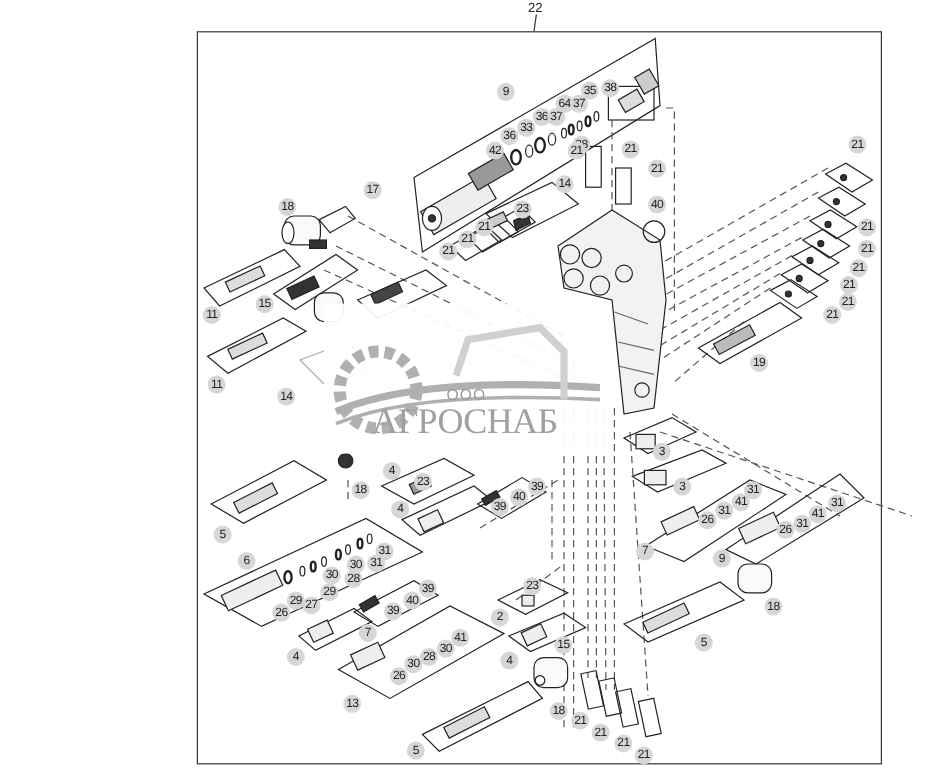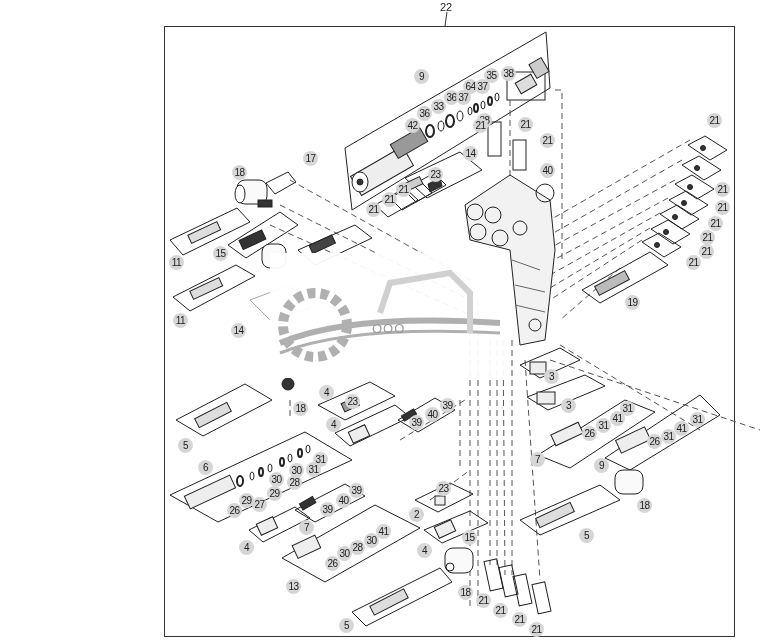--- a/index.html
+++ b/index.html
@@ -214,20 +214,21 @@
     <svg width="240" height="125" style="position:absolute;left:0;top:0;">
       <g fill="none" stroke="#b0b0b0">
         <circle cx="45" cy="72" r="32" stroke-width="10" stroke-dasharray="8,5"></circle>
         <path d="M 10,90 Q 80,60 230,70" stroke-width="6"></path>
         <path d="M 10,100 Q 80,72 230,80" stroke-width="3"></path>
         <path d="M 110,60 L 120,30 L 180,20 L 200,40 L 200,80" stroke="#d0d0d0" stroke-width="6"></path>
       </g>
     </svg>
   </div>
   <div class="wm-ooo">ООО</div>
+  <div class="wm-name">АГРОСНАБ</div>
 
   <div id="callouts">
       <div class="callout" style="left: 421px; top: 76px;">9</div>
       <div class="callout" style="left: 412px; top: 125px;">42</div>
       <div class="callout" style="left: 424px; top: 113px;">36</div>
       <div class="callout" style="left: 438px; top: 106px;">33</div>
       <div class="callout" style="left: 451px; top: 97px;">36</div>
       <div class="callout" style="left: 463px; top: 97px;">37</div>
       <div class="callout" style="left: 470px; top: 86px;">64</div>
       <div class="callout" style="left: 482px; top: 86px;">37</div>

